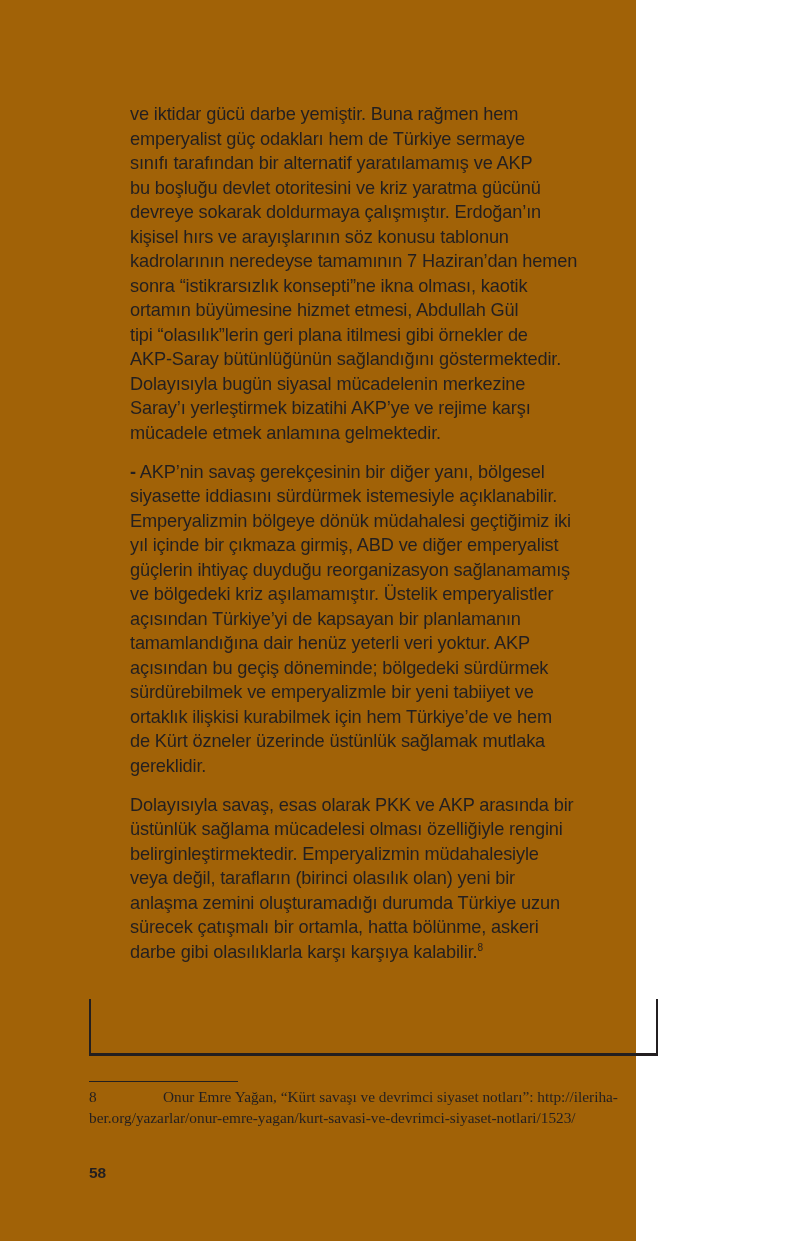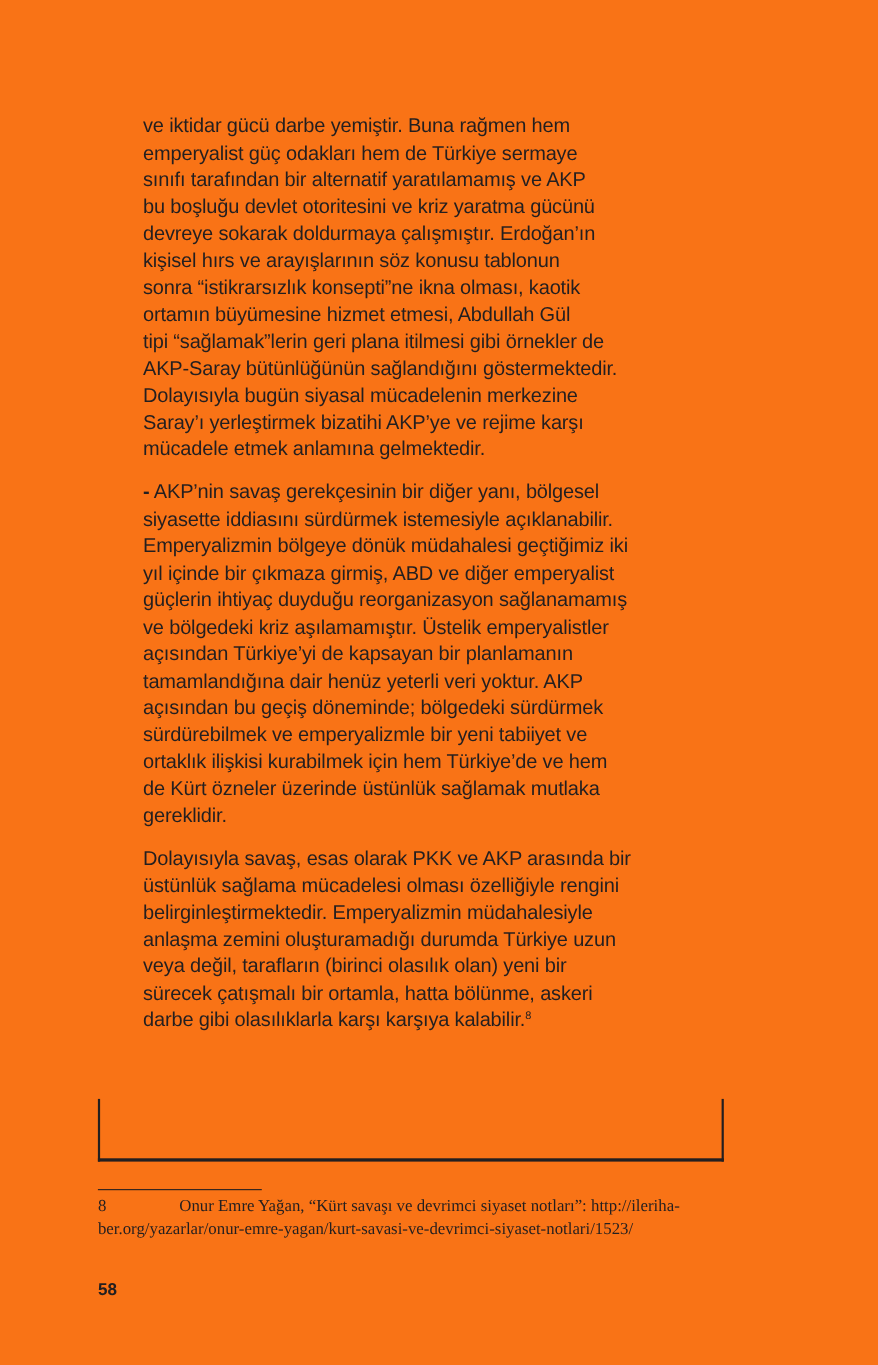--- a/index.html
+++ b/index.html
@@ -1,17 +1,17 @@
 <!DOCTYPE html>
 <html><head>
 <meta charset="utf-8">
 <style>
   html, body { margin: 0; padding: 0; background: #ffffff; }
   body { width: 798px; height: 1241px; position: relative; overflow: hidden; color: #231f20; }
-  .page { position: absolute; left: 0; top: 0; width: 798px; height: 1241px; background: #f97316; }
+  .page { position: absolute; left: 0; top: 0; width: 636px; height: 1241px; background: #a16207; }
   .body-text {
     position: absolute; left: 130px; top: 102px; width: 500px;
     font-family: "Liberation Sans", sans-serif; font-size: 18.2px; line-height: 24.5px;
     color: #231f20; letter-spacing: -0.15px;
   }
   .para { margin: 0 0 14.6px 0; }
   .line { display: block; white-space: nowrap; }
   .dash { font-weight: bold; }
   sup.fnref { font-size: 10px; line-height: 0; vertical-align: 7px; }
   .box {
@@ -36,23 +36,24 @@
 <div class="page">
 
   <div class="body-text">
     <p class="para">
       <span class="line">ve iktidar gücü darbe yemiştir. Buna rağmen hem</span>
       <span class="line">emperyalist güç odakları hem de Türkiye sermaye</span>
       <span class="line">sınıfı tarafından bir alternatif yaratılamamış ve AKP</span>
       <span class="line">bu boşluğu devlet otoritesini ve kriz yaratma gücünü</span>
       <span class="line">devreye sokarak doldurmaya çalışmıştır. Erdoğan’ın</span>
       <span class="line">kişisel hırs ve arayışlarının söz konusu tablonun</span>
+      <span class="line">kadrolarının neredeyse tamamının 7 Haziran’dan hemen</span>
       <span class="line">sonra “istikrarsızlık konsepti”ne ikna olması, kaotik</span>
       <span class="line">ortamın büyümesine hizmet etmesi, Abdullah Gül</span>
-      <span class="line">tipi “sağlamak”lerin geri plana itilmesi gibi örnekler de</span>
+      <span class="line">tipi “olasılık”lerin geri plana itilmesi gibi örnekler de</span>
       <span class="line">AKP-Saray bütünlüğünün sağlandığını göstermektedir.</span>
       <span class="line">Dolayısıyla bugün siyasal mücadelenin merkezine</span>
       <span class="line">Saray’ı yerleştirmek bizatihi AKP’ye ve rejime karşı</span>
       <span class="line">mücadele etmek anlamına gelmektedir.</span>
     </p>
 
     <p class="para">
       <span class="line"><span class="dash">-</span><span> AKP’nin savaş gerekçesinin bir diğer yanı, bölgesel</span></span>
       <span class="line">siyasette iddiasını sürdürmek istemesiyle açıklanabilir.</span>
       <span class="line">Emperyalizmin bölgeye dönük müdahalesi geçtiğimiz iki</span>
@@ -65,22 +66,22 @@
       <span class="line">sürdürebilmek ve emperyalizmle bir yeni tabiiyet ve</span>
       <span class="line">ortaklık ilişkisi kurabilmek için hem Türkiye’de ve hem</span>
       <span class="line">de Kürt özneler üzerinde üstünlük sağlamak mutlaka</span>
       <span class="line">gereklidir.</span>
     </p>
 
     <p class="para">
       <span class="line">Dolayısıyla savaş, esas olarak PKK ve AKP arasında bir</span>
       <span class="line">üstünlük sağlama mücadelesi olması özelliğiyle rengini</span>
       <span class="line">belirginleştirmektedir. Emperyalizmin müdahalesiyle</span>
+      <span class="line">veya değil, tarafların (birinci olasılık olan) yeni bir</span>
       <span class="line">anlaşma zemini oluşturamadığı durumda Türkiye uzun</span>
-      <span class="line">veya değil, tarafların (birinci olasılık olan) yeni bir</span>
       <span class="line">sürecek çatışmalı bir ortamla, hatta bölünme, askeri</span>
       <span class="line"><span>darbe gibi olasılıklarla karşı karşıya kalabilir.</span><sup class="fnref">8</sup></span>
     </p>
   </div>
 
   <div class="box"></div>
 
   <div class="fn-rule"></div>
 
   <div class="footnote">

